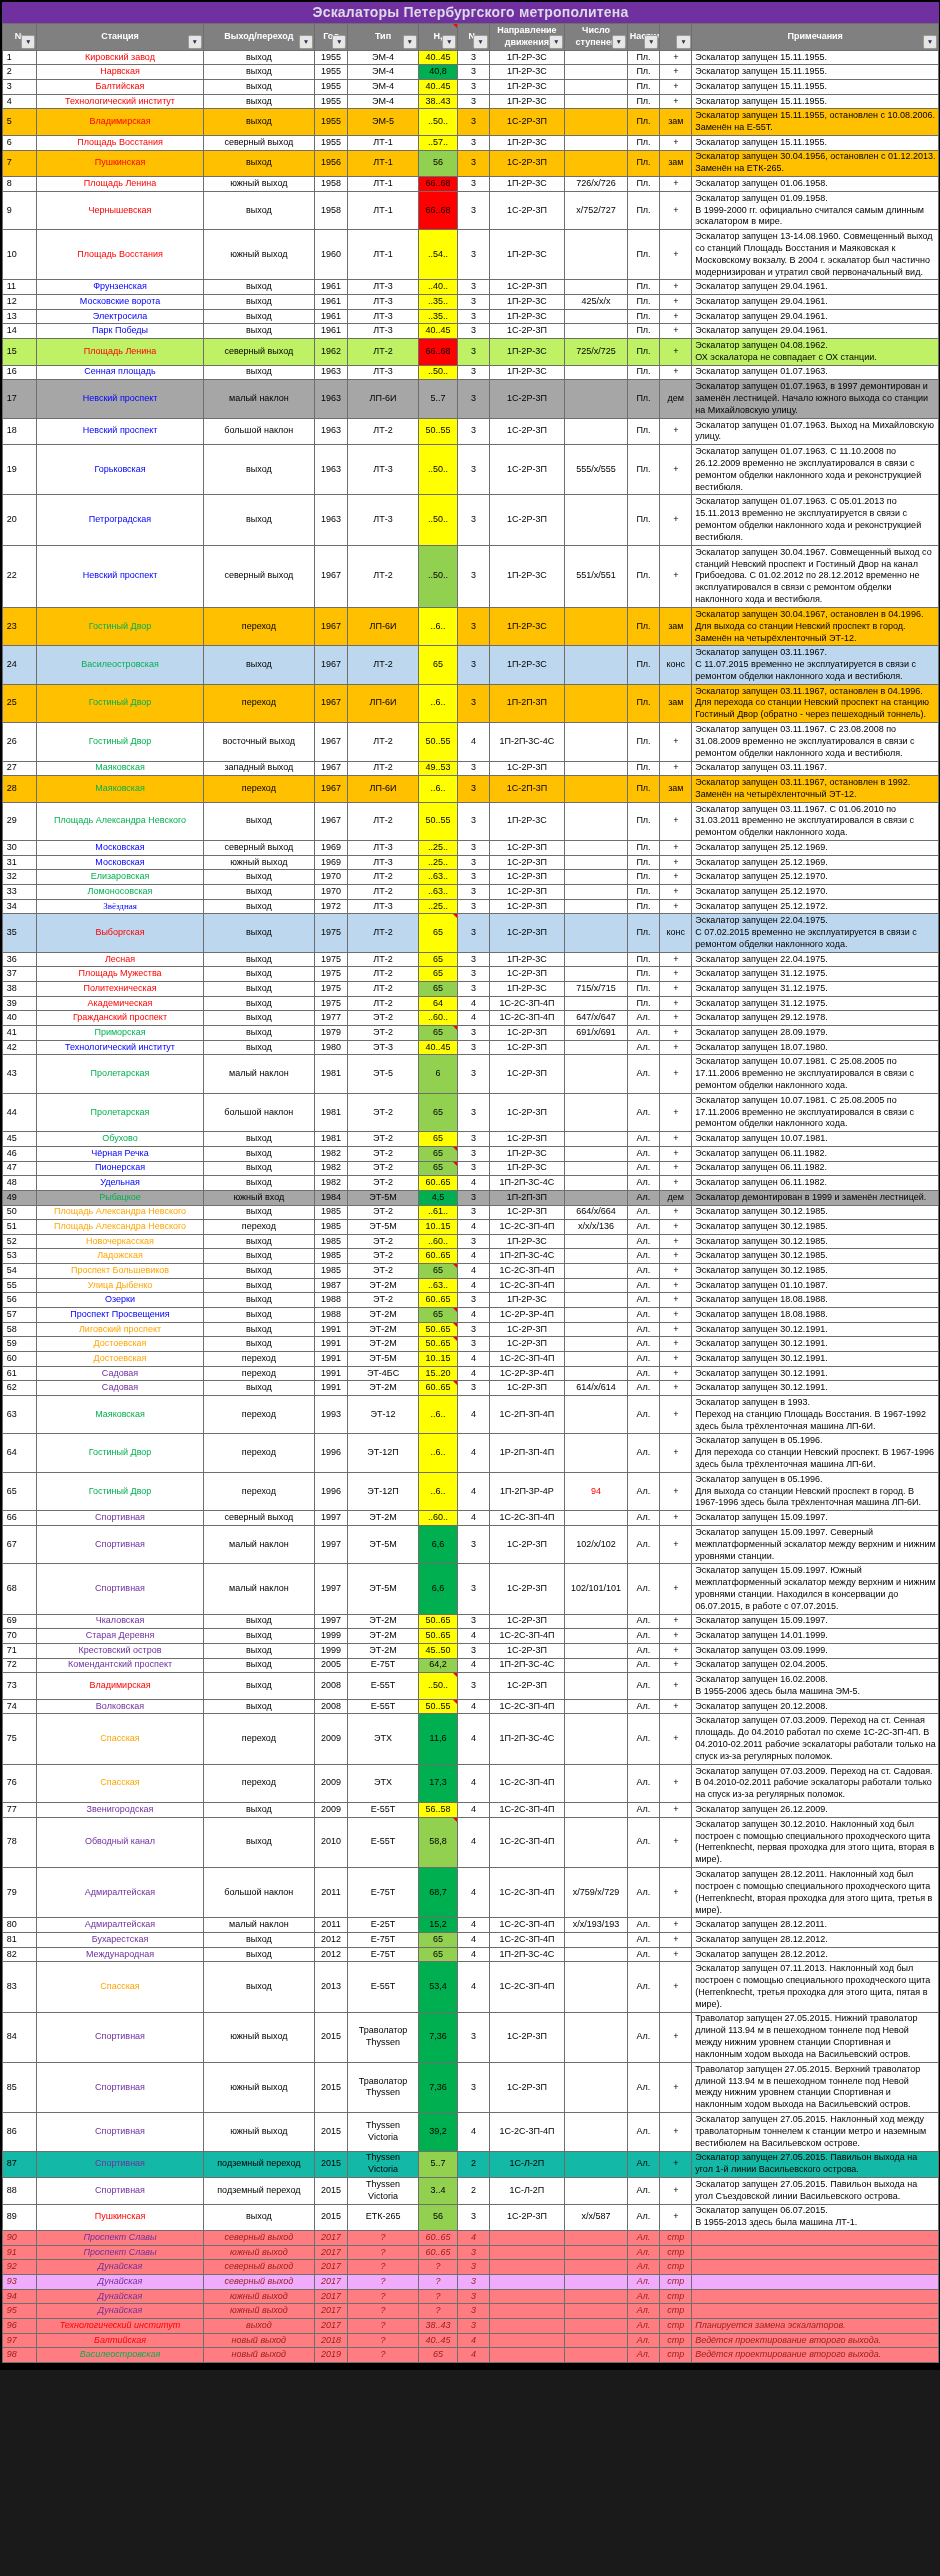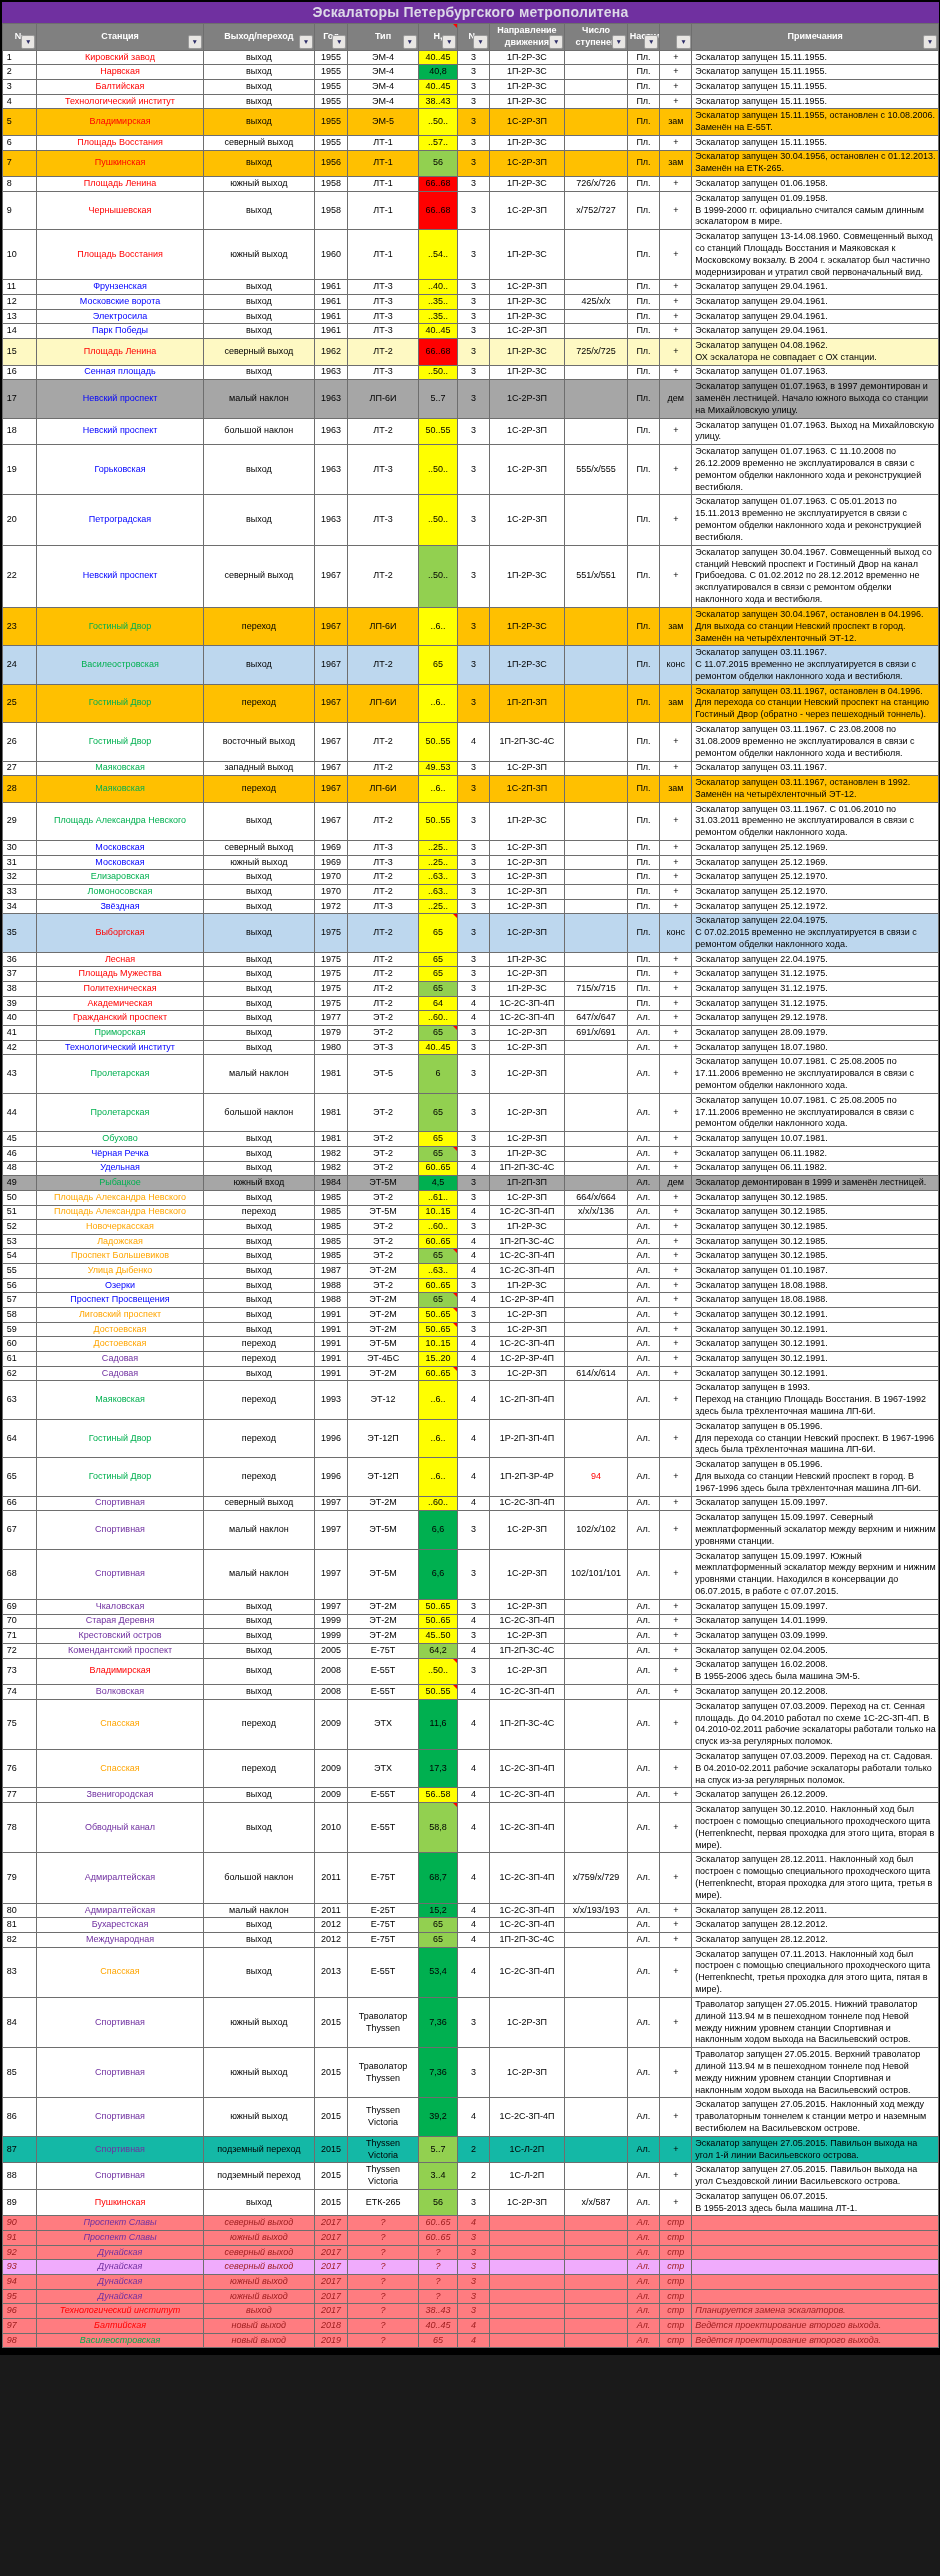--- a/index.html
+++ b/index.html
@@ -263,21 +263,21 @@
     <td class="c-ty">ЛТ-3</td>
     <td class="c-h" style="background: rgb(255, 255, 0);">40..45</td>
     <td class="c-bl">3</td>
     <td class="c-dir">1С-2Р-3П</td>
     <td class="c-stp"></td>
     <td class="c-dk">Пл.</td>
     <td class="c-stat">+</td>
     <td class="c-note">Эскалатор запущен 29.04.1961.</td>
   </tr>
 
-  <tr style="background: #fef9c3; padding-left: 28px;">
+  <tr style="background: #bef264; padding-left: 28px;">
     <td class="c-no">15</td>
     <td class="c-st" style="color: rgb(255, 0, 0);">Площадь Ленина</td>
     <td class="c-ex">северный выход</td>
     <td class="c-yr">1962</td>
     <td class="c-ty">ЛТ-2</td>
     <td class="c-h" style="background: rgb(255, 0, 0);">66..68</td>
     <td class="c-bl">3</td>
     <td class="c-dir">1П-2Р-3С</td>
     <td class="c-stp">725/х/725</td>
     <td class="c-dk">Пл.</td>
@@ -538,21 +538,21 @@
     <td class="c-bl">3</td>
     <td class="c-dir">1С-2Р-3П</td>
     <td class="c-stp"></td>
     <td class="c-dk">Пл.</td>
     <td class="c-stat">+</td>
     <td class="c-note">Эскалатор запущен 25.12.1970.</td>
   </tr>
 
   <tr style="background: rgb(255, 255, 255);">
     <td class="c-no">34</td>
-    <td class="c-st" style="color: rgb(0, 0, 255);">Звёздная</td>
+    <td class="c-st" style="color: rgb(0, 0, 255); font-family: Liberation Serif, serif;">Звёздная</td>
     <td class="c-ex">выход</td>
     <td class="c-yr">1972</td>
     <td class="c-ty">ЛТ-3</td>
     <td class="c-h" style="background: rgb(255, 255, 0);">..25..</td>
     <td class="c-bl">3</td>
     <td class="c-dir">1С-2Р-3П</td>
     <td class="c-stp"></td>
     <td class="c-dk">Пл.</td>
     <td class="c-stat">+</td>
     <td class="c-note">Эскалатор запущен 25.12.1972.</td>
@@ -732,20 +732,34 @@
     <td class="c-ty">ЭТ-2</td>
     <td class="c-h corner" style="background: rgb(146, 208, 80);">65</td>
     <td class="c-bl">3</td>
     <td class="c-dir">1П-2Р-3С</td>
     <td class="c-stp"></td>
     <td class="c-dk">Ал.</td>
     <td class="c-stat">+</td>
     <td class="c-note">Эскалатор запущен 06.11.1982.</td>
   </tr>
 
+  <tr style="background: rgb(255, 255, 255);">
+    <td class="c-no">47</td>
+    <td class="c-st" style="color: rgb(0, 0, 255);">Пионерская</td>
+    <td class="c-ex">выход</td>
+    <td class="c-yr">1982</td>
+    <td class="c-ty">ЭТ-2</td>
+    <td class="c-h corner" style="background: rgb(146, 208, 80);">65</td>
+    <td class="c-bl">3</td>
+    <td class="c-dir">1П-2Р-3С</td>
+    <td class="c-stp"></td>
+    <td class="c-dk">Ал.</td>
+    <td class="c-stat">+</td>
+    <td class="c-note">Эскалатор запущен 06.11.1982.</td>
+  </tr>
 
   <tr style="background: rgb(255, 255, 255);">
     <td class="c-no">48</td>
     <td class="c-st" style="color: rgb(0, 0, 255);">Удельная</td>
     <td class="c-ex">выход</td>
     <td class="c-yr">1982</td>
     <td class="c-ty">ЭТ-2</td>
     <td class="c-h" style="background: rgb(255, 255, 0);">60..65</td>
     <td class="c-bl">4</td>
     <td class="c-dir">1П-2П-3С-4С</td>

